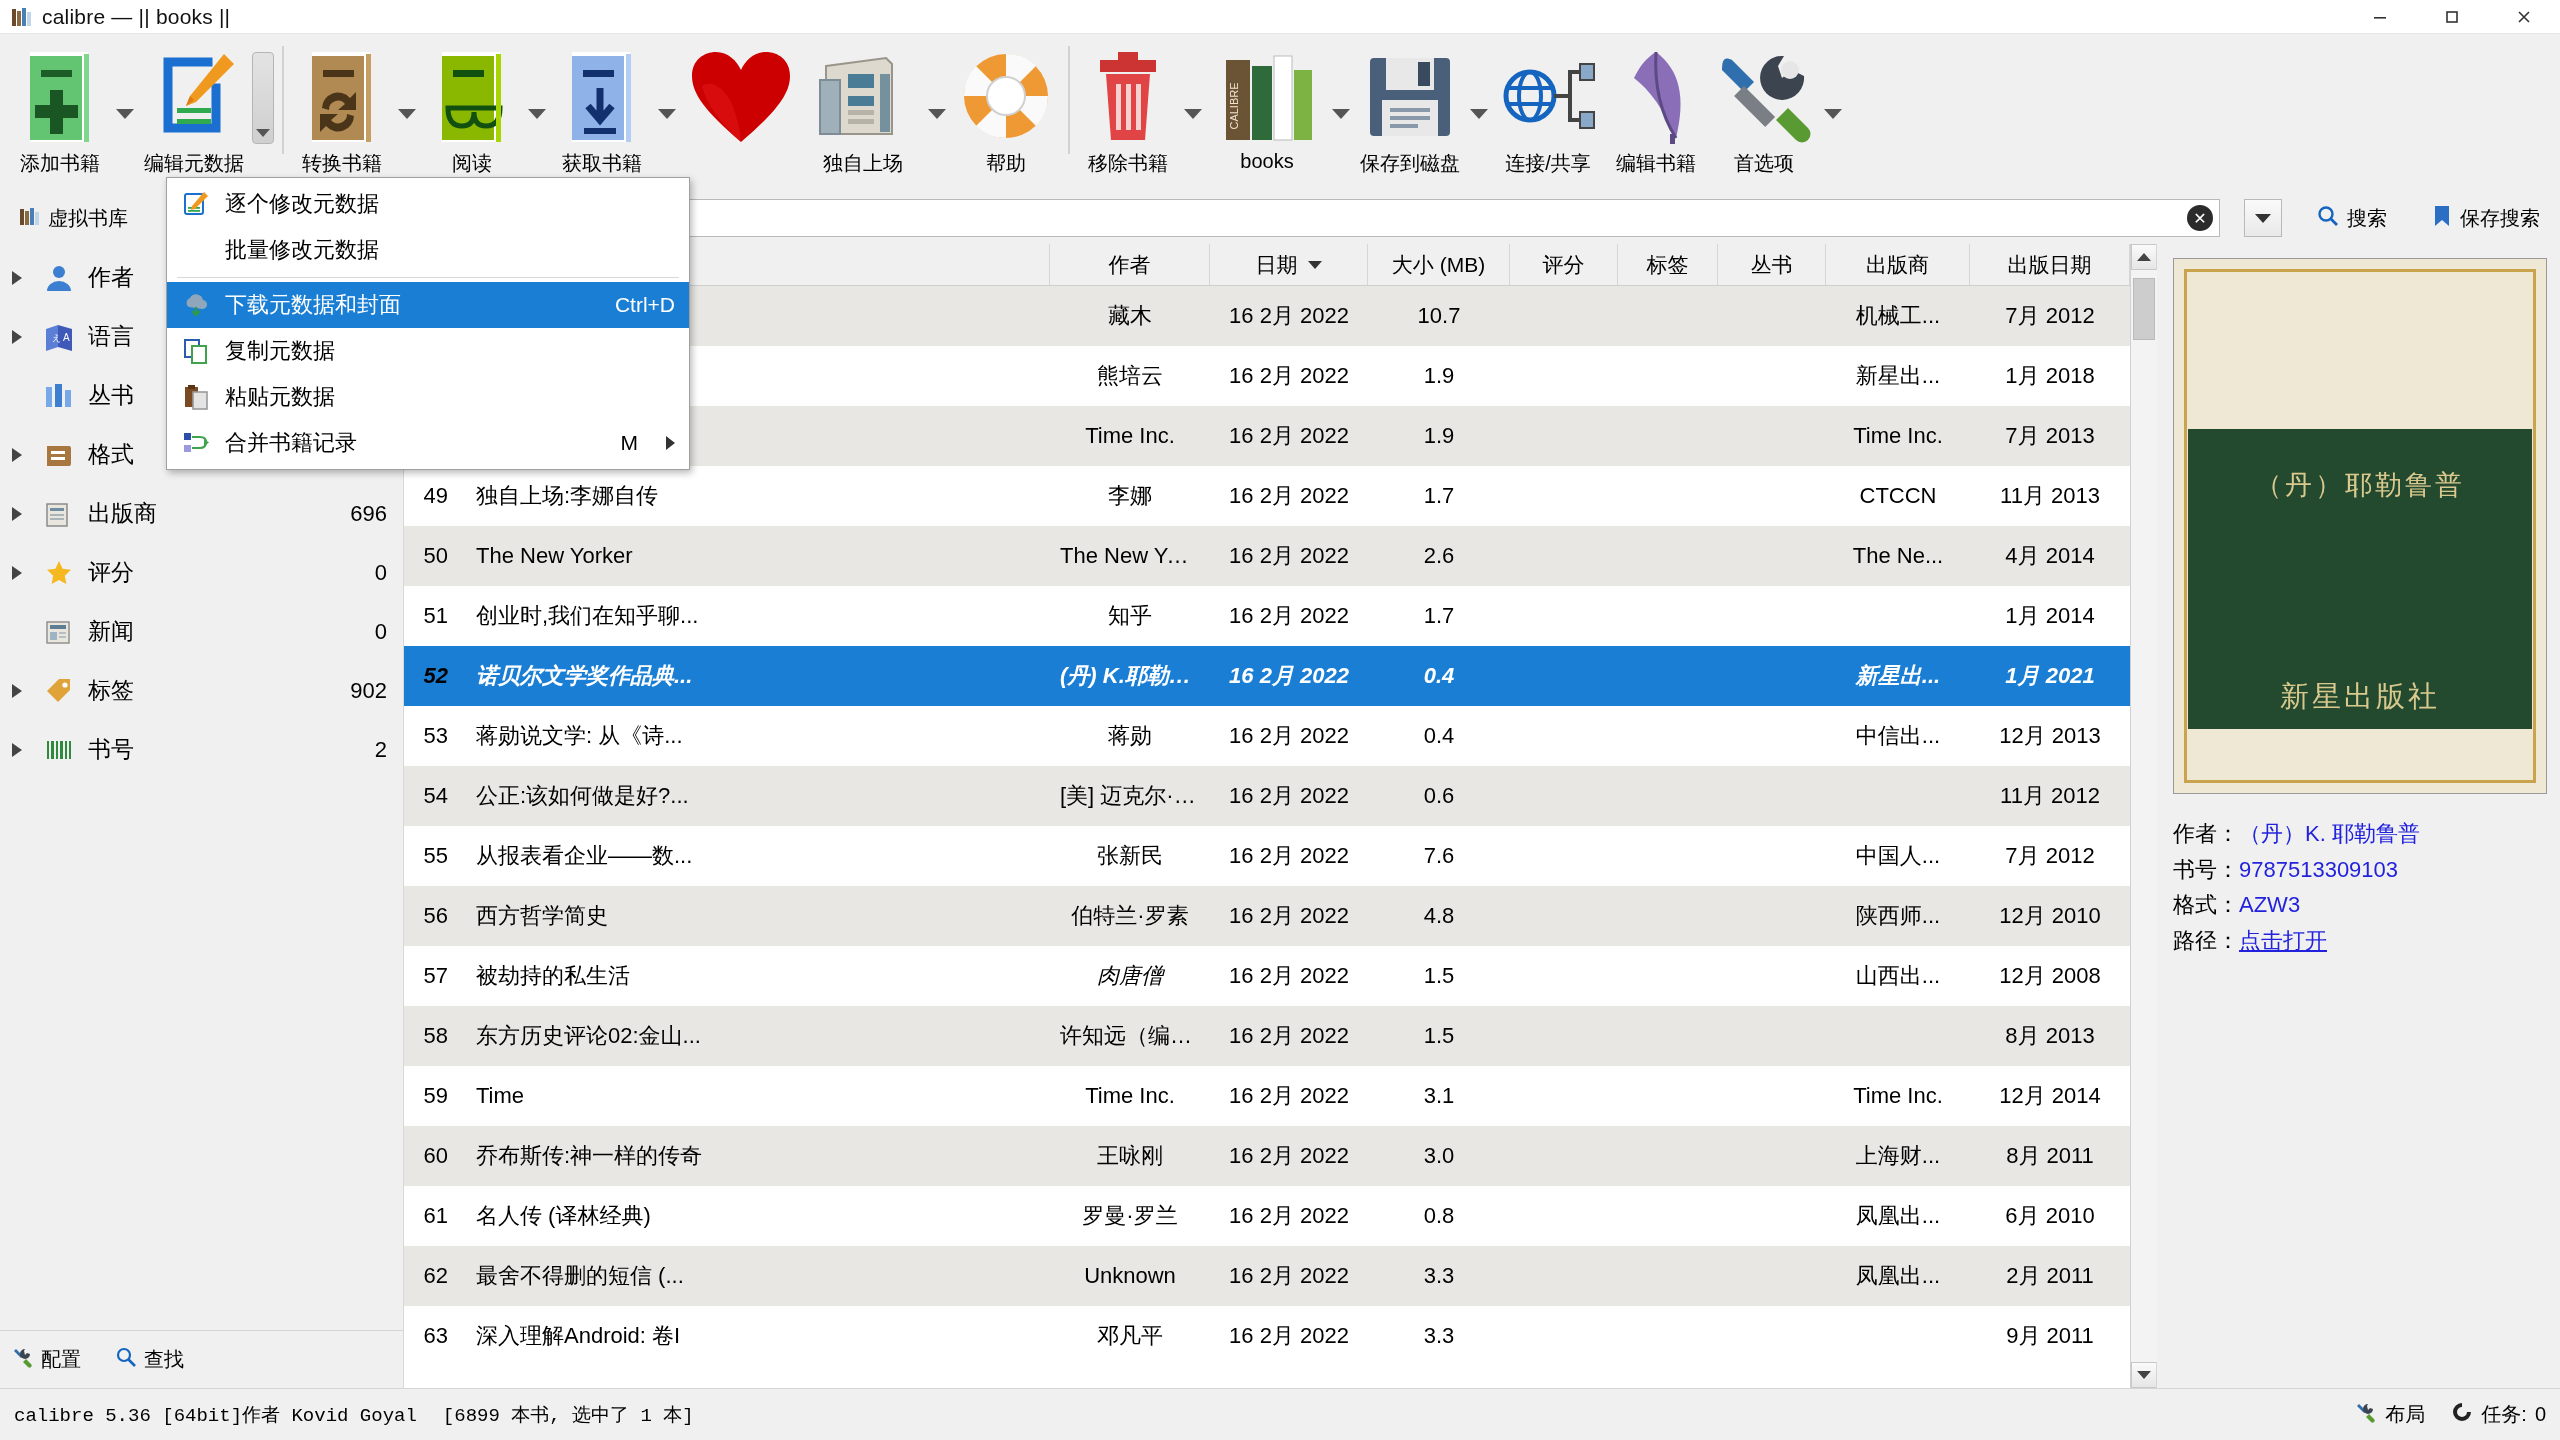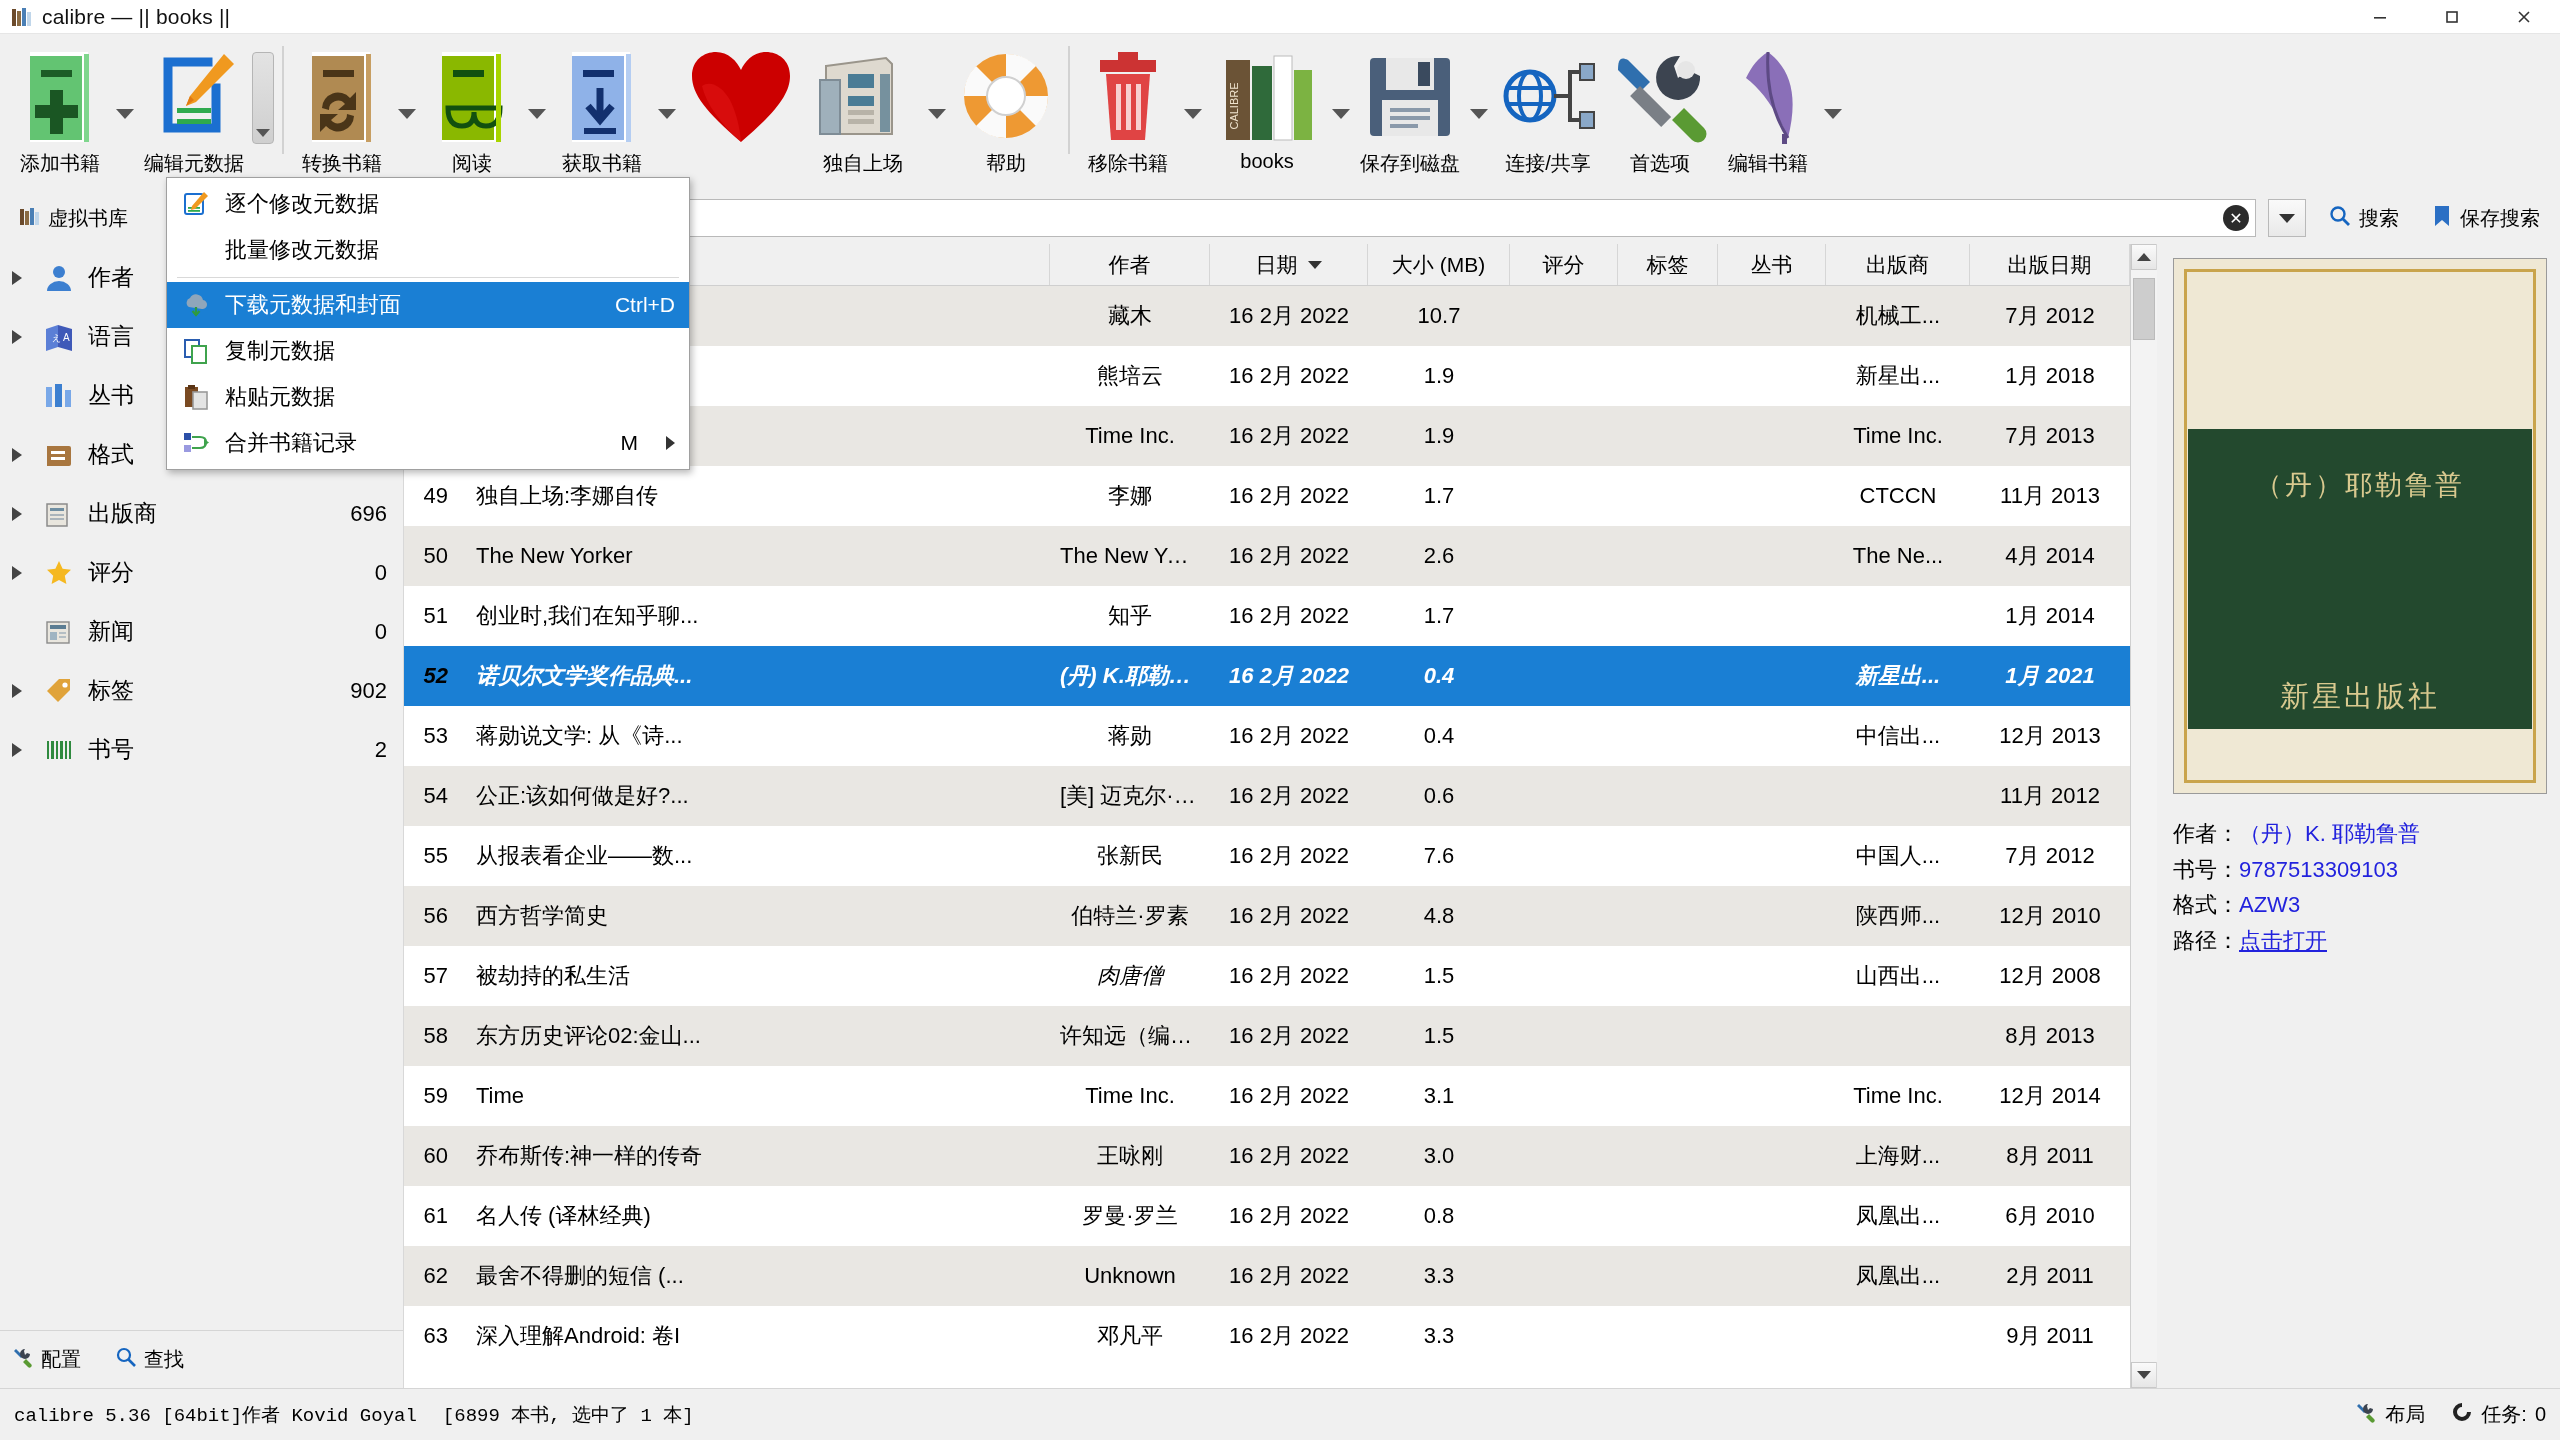--- a/index.html
+++ b/index.html
@@ -53,21 +53,21 @@
     border: 1px solid #b5b5b5; border-radius: 4px; position: relative;
   }
   .tb-scroll-handle .bar:after {
     content:""; position:absolute; left: 3px; bottom: 6px;
     border-left: 7px solid transparent; border-right: 7px solid transparent; border-top: 8px solid #555;
   }
 
   
   .searchrow {
     height: 52px; background: #f0f0f0; display: flex; align-items: center;
-    padding: 0 10px; flex: none; gap: 12px;
+    padding: 0 10px; flex: none; gap: 24px;
   }
   .vlib-btn { display: flex; align-items: center; gap: 6px; font-size: 20px; padding: 0 8px; min-width: 170px;}
   .searchbox {
     flex: 1; height: 38px; background: #fff; border: 1px solid #b9b9b9;
     display: flex; align-items: center; padding: 0 6px; position: relative;
   }
   .searchbox input {
     flex: 1; border: none; outline: none; font-size: 19px; height: 34px;
     font-family: "Liberation Sans", sans-serif;
   }
@@ -426,40 +426,40 @@
           <path d="M56 50 h16 M72 50 v-24 h10 M72 50 v24 h10" stroke="#444" stroke-width="4" fill="none"></path>
           <rect x="82" y="18" width="14" height="16" fill="#8aa8c8" stroke="#444" stroke-width="2"></rect>
           <rect x="82" y="66" width="14" height="16" fill="#8aa8c8" stroke="#444" stroke-width="2"></rect>
         </svg>
       </span>
       <span class="lbl">连接/共享</span>
     </div>
 
     <div class="tb-item">
       <span class="glyph">
+        <svg width="92" height="100" viewBox="0 0 92 100">
+          <path d="M46 6 C70 24 76 52 66 92 C54 64 40 44 24 32 C30 20 36 12 46 6 Z" fill="#8a6fb8"></path>
+          <path d="M46 6 C44 40 52 70 66 92" fill="none" stroke="#5d4a84" stroke-width="3"></path>
+          <rect x="60" y="88" width="5" height="10" fill="#5d4a84"></rect>
+        </svg>
+      </span>
+      <span class="lbl">编辑书籍</span>
+    </div>
+
+    <div class="tb-item">
+      <span class="glyph">
         <svg width="100" height="100" viewBox="0 0 100 100">
           <path d="M18 14 L40 36 L30 46 L8 24 C8 14 10 10 18 14 Z" fill="#2f6fae"></path>
           <rect x="30" y="40" width="44" height="14" transform="rotate(45 30 40)" fill="#7a7f86"></rect>
           <path d="M70 10 a22 22 0 1 0 20 20 l-12 -6 l-10 8 l-4 -12 z" fill="#3c4450"></path>
           <circle cx="76" cy="24" r="9" fill="#e6e6e6"></circle>
           <path d="M74 62 l20 20 a8 8 0 0 1 -12 12 l-20 -20 z" fill="#5a9a33"></path>
         </svg>
       </span>
       <span class="lbl">首选项</span>
-    </div>
-
-    <div class="tb-item">
-      <span class="glyph">
-        <svg width="92" height="100" viewBox="0 0 92 100">
-          <path d="M46 6 C70 24 76 52 66 92 C54 64 40 44 24 32 C30 20 36 12 46 6 Z" fill="#8a6fb8"></path>
-          <path d="M46 6 C44 40 52 70 66 92" fill="none" stroke="#5d4a84" stroke-width="3"></path>
-          <rect x="60" y="88" width="5" height="10" fill="#5d4a84"></rect>
-        </svg>
-      </span>
-      <span class="lbl">编辑书籍</span>
     </div>
     <div class="tb-arrow">
         <i class="caret"></i>
       </div>
   </div>
 
   <div class="searchrow">
     <div class="vlib-btn">
       <span>
         <svg width="24" height="24" viewBox="0 0 24 24">

